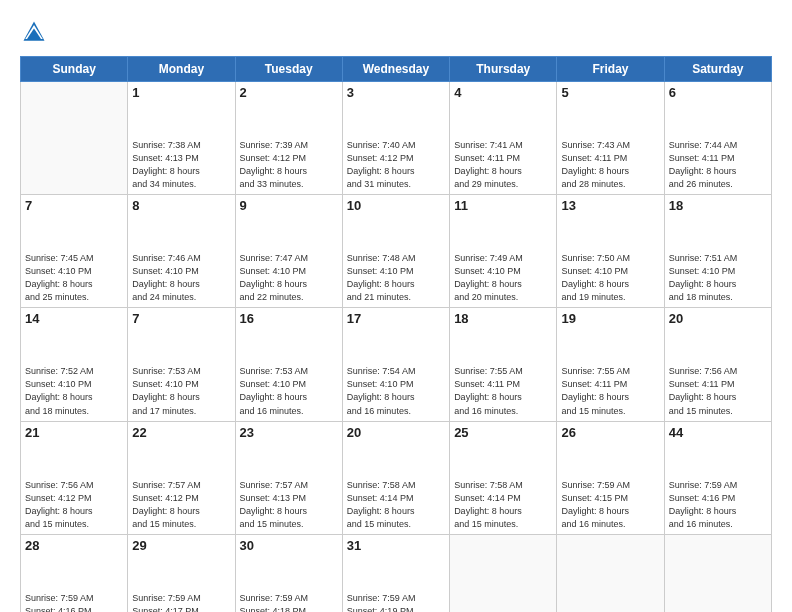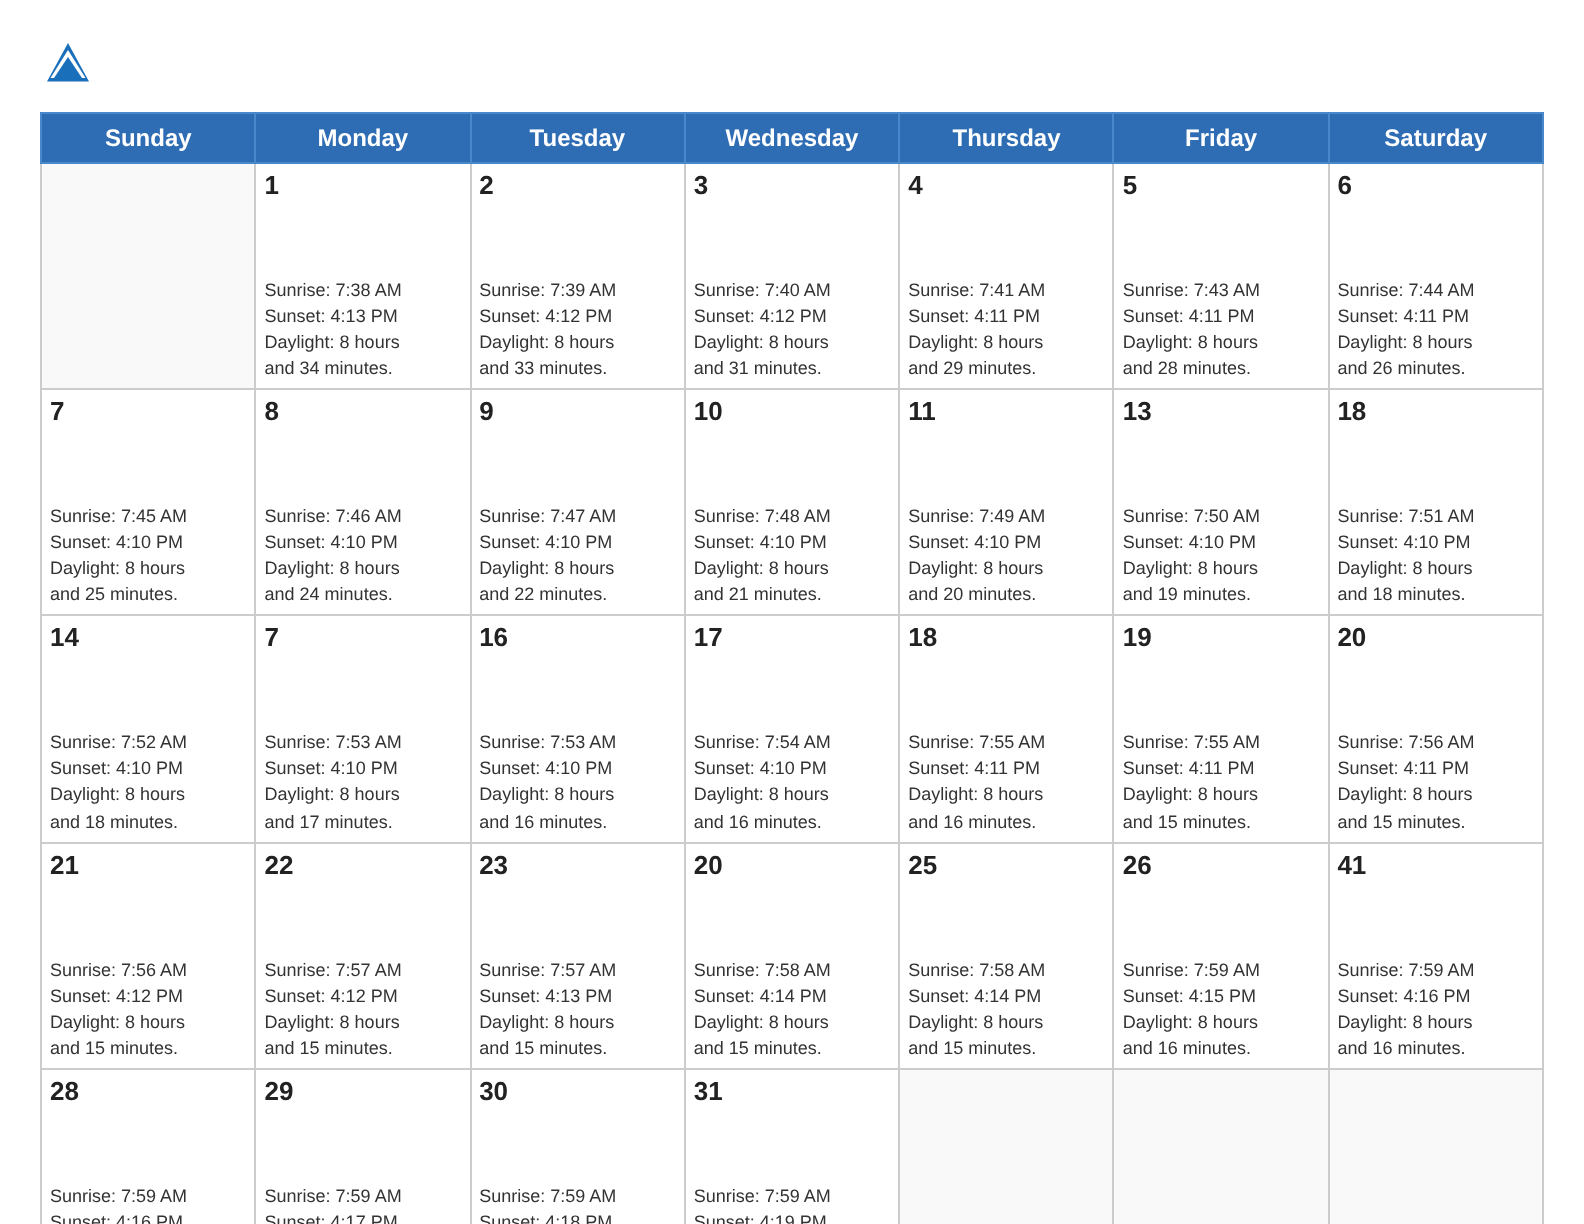--- a/index.html
+++ b/index.html
@@ -243,21 +243,21 @@
           </td>
           <td>
             <span class="day-num">25</span>
             <div class="day-info">Sunrise: 7:58 AM<br>Sunset: 4:14 PM<br>Daylight: 8 hours<br>and 15 minutes.</div>
           </td>
           <td>
             <span class="day-num">26</span>
             <div class="day-info">Sunrise: 7:59 AM<br>Sunset: 4:15 PM<br>Daylight: 8 hours<br>and 16 minutes.</div>
           </td>
           <td>
-            <span class="day-num">41</span>
+            <span class="day-num">44</span>
             <div class="day-info">Sunrise: 7:59 AM<br>Sunset: 4:16 PM<br>Daylight: 8 hours<br>and 16 minutes.</div>
           </td>
         </tr>
         <tr>
           <td>
             <span class="day-num">28</span>
             <div class="day-info">Sunrise: 7:59 AM<br>Sunset: 4:16 PM<br>Daylight: 8 hours<br>and 17 minutes.</div>
           </td>
           <td>
             <span class="day-num">29</span>

